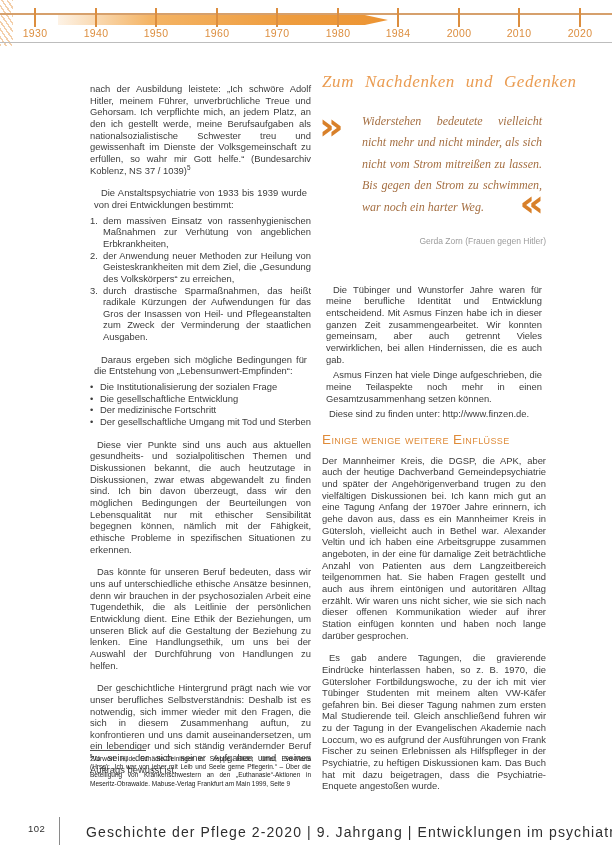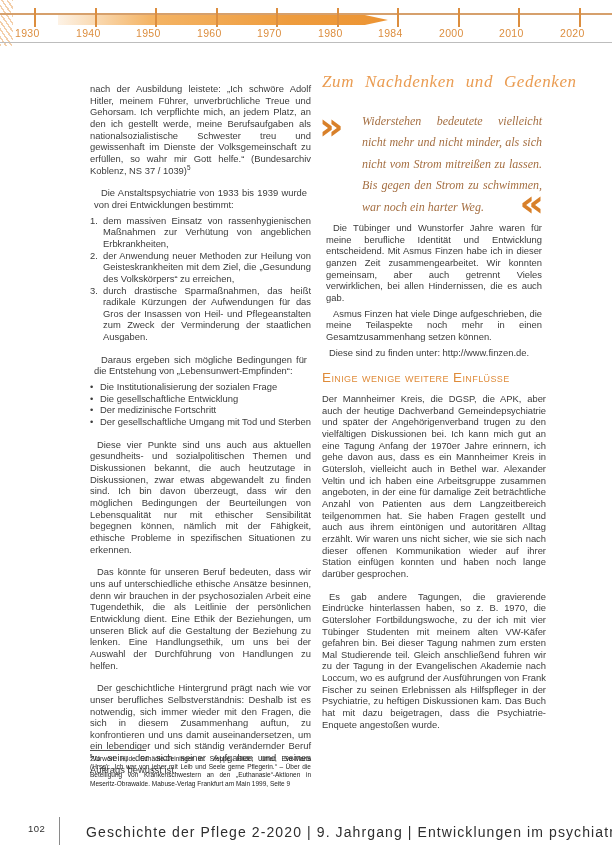--- a/index.html
+++ b/index.html
@@ -17,21 +17,21 @@
     background:repeating-linear-gradient(55deg, rgba(233,166,98,.55) 0 1.5px, rgba(255,255,255,0) 1.5px 4.5px);
   }
   .tl-line { position:absolute; top:13px; left:0; width:612px; height:2px; background:#D6A06C; }
   .tl-band {
     position:absolute; top:15px; left:58px; width:330px; height:10px;
     background:linear-gradient(90deg, rgba(247,205,155,.25) 0%, #F4B465 28%, #EE9C3E 70%, #EC9433 100%);
     clip-path:polygon(0 0, 93% 0, 100% 50%, 93% 100%, 0 100%);
   }
   .tl-tick { position:absolute; top:8px; width:2px; height:19px; background:#DC8E3F; }
   .tl-year {
-    position:absolute; top:27px; width:40px; 
+    position:absolute; top:27px; width:40px; text-align:center;
     font-size:10.5px; color:#DC8E3F; letter-spacing:.3px;
   }
   .tl-underline { position:absolute; top:42px; left:0; width:612px; height:1px; background:#BDBDBD; }
 
   
   .col-left  { position:absolute; left:90px;  top:83px; width:221px; }
   .col-right { position:absolute; left:322px; top:76px; width:224px; }
 
   .body-text { font-size:9.4px; line-height:11.65px; text-align:justify; }
   .body-text p { margin:0 0 11px 0; }
@@ -151,20 +151,21 @@
 
   <div class="col-right body-text">
     <div class="h-script">Zum Nachdenken und Gedenken</div>
 
     <div class="quote-block">
       <span class="q-open">»</span>
       <div class="quote-text">Widerstehen bedeutete vielleicht nicht mehr und nicht minder, als sich nicht vom Strom mitreißen zu lassen. Bis gegen den Strom zu schwimmen, war noch ein harter Weg.</div>
       <span class="q-close">«</span>
     </div>
 
+    <div class="attribution">Gerda Zorn (Frauen gegen Hitler)</div>
 
     <p class="tight indent">Die Tübinger und Wunstorfer Jahre waren für meine berufliche Identität und Entwicklung entscheidend. Mit Asmus Finzen habe ich in dieser ganzen Zeit zusammengearbeitet. Wir konnten gemeinsam, aber auch getrennt Vieles verwirklichen, bei allen Hindernissen, die es auch gab.</p>
     <p class="tight indent">Asmus Finzen hat viele Dinge aufgeschrieben, die meine Teilaspekte noch mehr in einen Gesamtzusammenhang setzen können.</p>
     <p class="indent">Diese sind zu finden unter: http://www.finzen.de.</p>
 
     <div class="h-smallcaps">Einige wenige weitere Einflüsse</div>
 
     <p>Der Mannheimer Kreis, die DGSP, die APK, aber auch der heutige Dachverband Gemeindepsychiatrie und später der Angehörigenverband trugen zu den vielfältigen Diskussionen bei. Ich kann mich gut an eine Tagung Anfang der 1970er Jahre erinnern, ich gehe davon aus, dass es ein Mannheimer Kreis in Gütersloh, vielleicht auch in Bethel war. Alexander Veltin und ich haben eine Arbeitsgruppe zusammen angeboten, in der eine für damalige Zeit beträchtliche Anzahl von Patienten aus dem Langzeitbereich teilgenommen hat. Sie haben Fragen gestellt und auch aus ihrem eintönigen und autoritären Alltag erzählt. Wir waren uns nicht sicher, wie sie sich nach dieser offenen Kommunikation wieder auf ihrer Station einfügen konnten und haben noch lange darüber gesprochen.</p>
     <p class="indent">Es gab andere Tagungen, die gravierende Eindrücke hinterlassen haben, so z. B. 1970, die Gütersloher Fortbildungswoche, zu der ich mit vier Tübinger Studenten mit meinem alten VW-Käfer gefahren bin. Bei dieser Tagung nahmen zum ersten Mal Studierende teil. Gleich anschließend fuhren wir zu der Tagung in der Evangelischen Akademie nach Loccum, wo es aufgrund der Ausführungen von Frank Fischer zu seinen Erlebnissen als Hilfspfleger in der Psychiatrie, zu heftigen Diskussionen kam. Das Buch hat mit dazu beigetragen, dass die Psychiatrie-Enquete angestoßen wurde.</p>
   </div>

